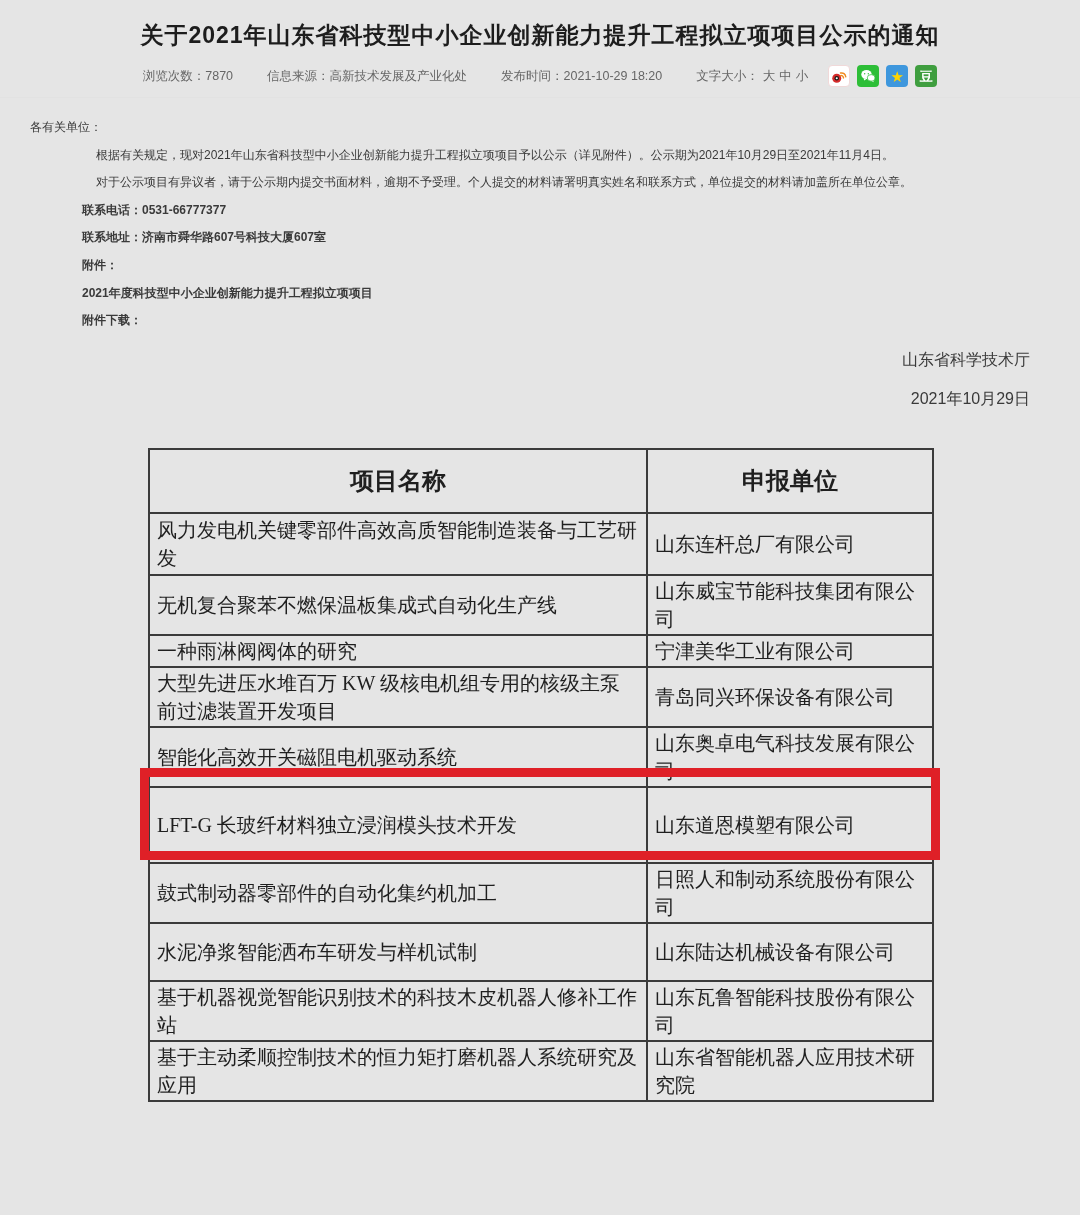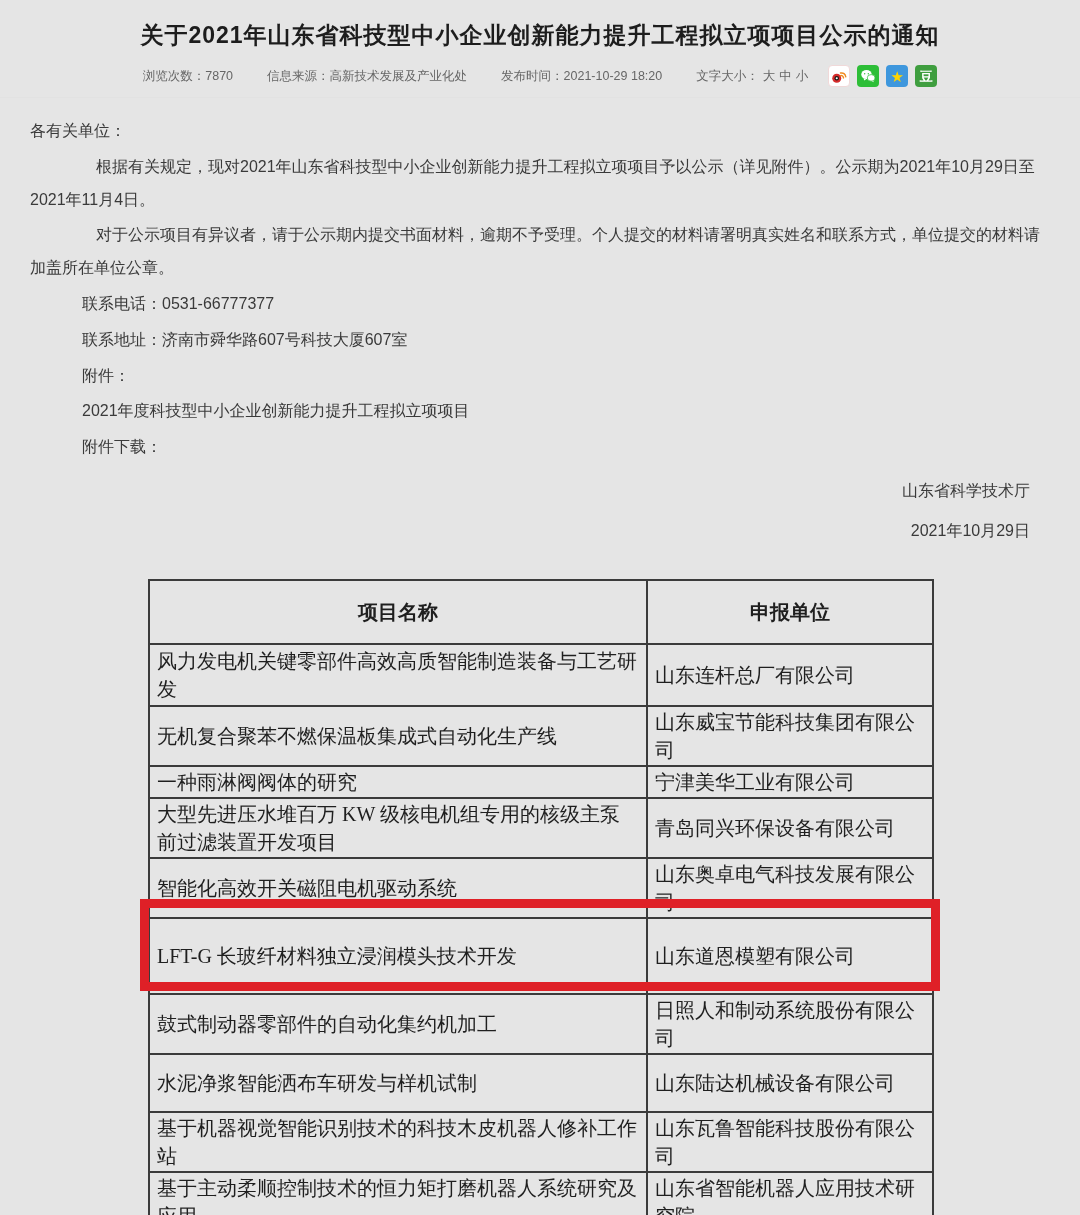--- a/index.html
+++ b/index.html
@@ -23,37 +23,37 @@
   .share-icon{
     width:22px;height:22px;border-radius:4px;display:flex;align-items:center;
     justify-content:center;cursor:pointer;flex:0 0 auto;
   }
   .icon-weibo{background:#fff;border:1px solid #f0d9d9;box-sizing:border-box;}
   .icon-wechat{background:#2dbe37;}
   .icon-qzone{background:#3e97dd;color:#ffd400;font-size:15px;line-height:1;}
   .icon-douban{background:#3f9e3f;color:#fff;font-size:13px;font-weight:bold;line-height:1;}
   .divider{border:none;border-top:1px solid #e2e2e2;margin:10px 0 0 0;}
   
-  .content{padding:14px 30px 0 30px;font-size:16px;line-height:2.05;color:#3a3a3a;}
+  .content{padding:14px 30px 0 30px;font-size:12px;line-height:2.05;color:#3a3a3a;}
   .content p{margin:3px 0;}
   .para-indent{text-indent:66px;}
-  .line-indent{margin-left:52px !important;}
+  .line-indent{margin-left:52px !important;font-weight:bold;}
   .pdf-link{color:#3b7fc4;text-decoration:none;cursor:pointer;}
   .signature{margin-top:14px;padding-right:50px;text-align:right;font-size:16px;color:#3a3a3a;}
   .signature div{margin:6px 0 14px 0;line-height:1.6;padding-left:11px;}
   
   .table-wrap{position:relative;width:784px;margin:36px auto 0 auto;}
   table.project-table{
     width:784px;border-collapse:collapse;table-layout:fixed;
     font-family:"Liberation Serif",serif;color:#1f1f1f;
   }
   .project-table th,.project-table td{
     border:2px solid #3b3b3b;vertical-align:middle;word-break:break-all;
   }
-  .project-table th{font-size:20px;font-weight:bold;text-align:center;height:60px;}
+  .project-table th{font-size:24px;font-weight:bold;text-align:center;height:60px;}
   .project-table col.c1{width:498px;}
   .project-table col.c2{width:286px;}
   .project-table td{font-size:20px;line-height:28px;padding:1px 7px;}
   
   .project-table tbody tr:nth-child(1){height:62px;}
   .project-table tbody tr:nth-child(2){height:58px;}
   .project-table tbody tr:nth-child(3){height:28px;}
   .project-table tbody tr:nth-child(4){height:58px;}
   .project-table tbody tr:nth-child(5){height:58px;}
   .project-table tbody tr:nth-child(6){height:76px;}

